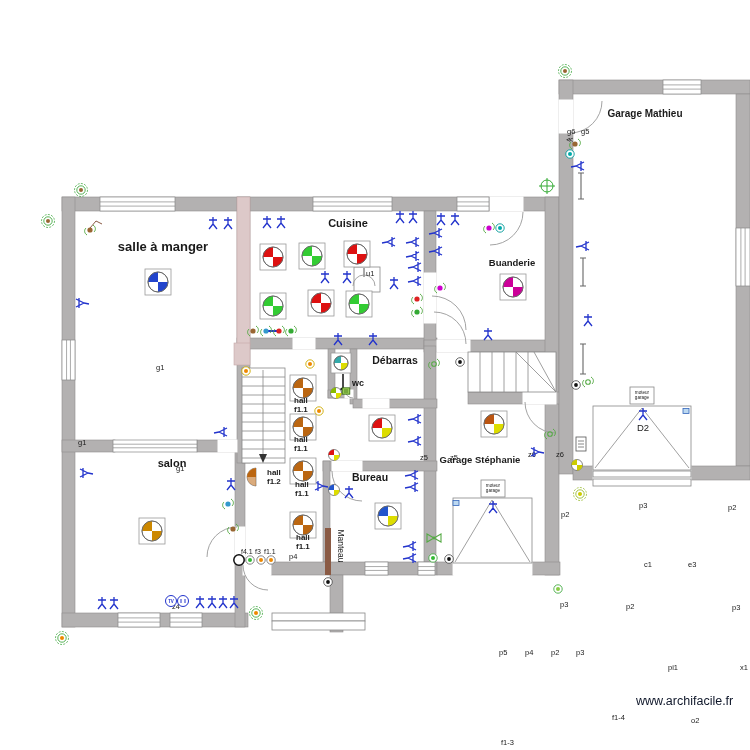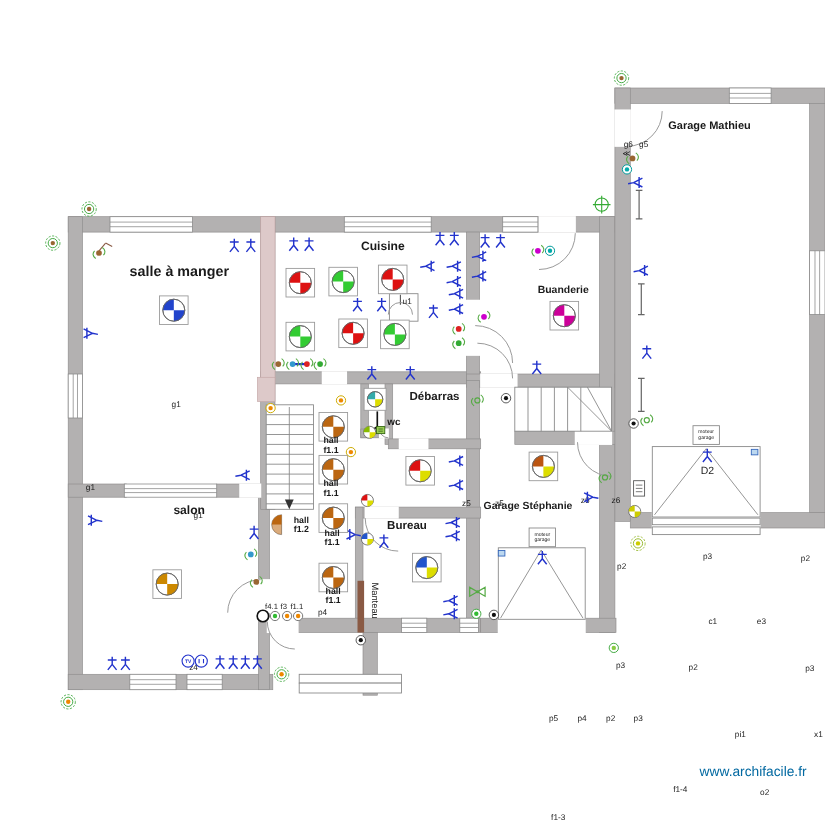--- a/index.html
+++ b/index.html
@@ -1,19 +1,19 @@
 <!DOCTYPE html>
 <html><head>
 <meta charset="utf-8">
 <style>
   html,body{margin:0;padding:0;background:#fff;}
   .stage{position:relative;width:750px;height:750px;background:#fff;overflow:hidden;
          font-family:"Liberation Sans",sans-serif;}
   svg{position:absolute;left:0;top:0;}
-  .watermark{position:absolute;left:636px;top:694px;font-size:12.5px;color:#0369a1;
+  .watermark{position:absolute;left:636px;top:694px;font-size:12.5px;color:#0f172a;
              font-family:"Liberation Sans",sans-serif;}
 </style>
 </head>
 <body>
 
 <div class="stage">
   <svg id="plan" width="750" height="750" viewBox="0 0 750 750">
       <g>
         <rect x="62" y="197" width="498" height="14" fill="#b3b1b1" stroke="#8f8d8d" stroke-width="0.6"></rect>
       </g>

